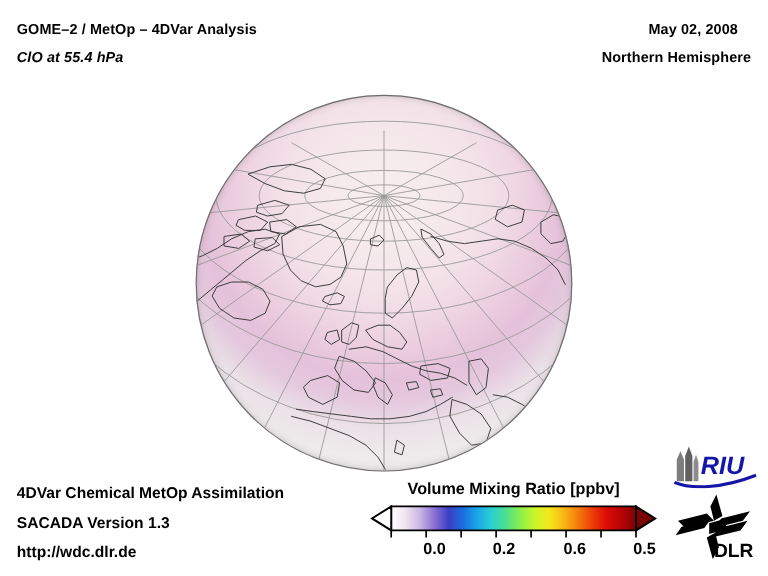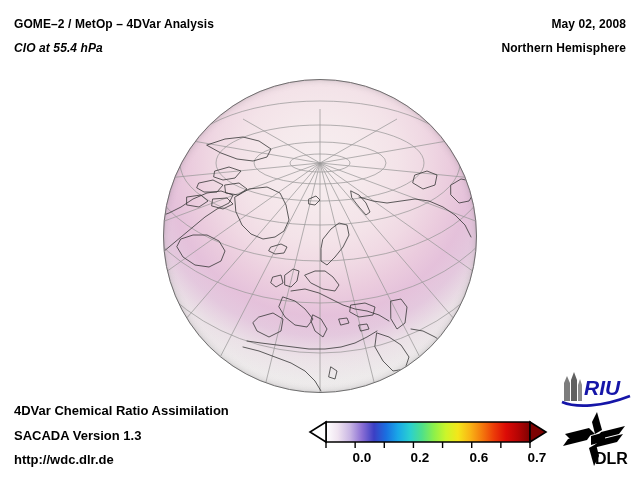--- a/index.html
+++ b/index.html
@@ -2,21 +2,21 @@
 <html><head>
 <meta charset="utf-8">
 <style>
   html,body{margin:0;padding:0;background:#ffffff;}
   body{width:640px;height:480px;position:relative;overflow:hidden;
        font-family:"Liberation Sans","DejaVu Sans",sans-serif;color:#000;}
 
   .hdr{position:absolute;font-weight:bold;font-size:12px;letter-spacing:.1px;white-space:nowrap;}
   #title-main{left:14px;top:17px;}
   #title-sub{left:14px;top:41px;font-style:italic;}
-  #date-line{right:14px;top:17px;text-align:center;}
+  #date-line{right:25px;top:17px;text-align:center;}
   #hemi-line{right:14px;top:41px;text-align:left;}
 
   
   #globe-wrap{position:absolute;left:163px;top:79px;width:314px;height:314px;}
   #globe-disc{position:absolute;inset:0;border-radius:50%;overflow:hidden;
      background:
        radial-gradient(circle at 50% 26.7%,
           rgba(247,238,240,.95) 0%,
           rgba(246,233,236,.92) 16%,
           rgba(244,226,232,.90) 28%,
@@ -175,25 +175,26 @@
 
       <path d="M4,296 L14,300 L22,308 L18,314"></path>
       <path d="M-6,282 L2,288 L8,298"></path>
     </g>
   </svg>
 
   <div id="globe-shade"></div>
   <div id="globe-rim"></div>
 </div>
 
-<div class="foot" id="foot-1">4DVar Chemical Ratio Assimilation</div>
+<div class="foot" id="foot-1">4DVar Chemical MetOp Assimilation</div>
 <div class="foot" id="foot-2">SACADA Version 1.3</div>
 <div class="foot" id="foot-3">http://wdc.dlr.de</div>
 
 <div id="cbar-block">
+  <div id="cbar-title">Volume Mixing Ratio [ppbv]</div>
   <svg id="cbar-svg" width="244" height="30" viewBox="0 0 244 30">
     <defs>
         <linearGradient id="cgrad" x1="0" y1="0" x2="1" y2="0">
           <stop offset="0.00%" stop-color="#ffffff"></stop>
           <stop offset="5.88%" stop-color="#efe3f0"></stop>
           <stop offset="11.76%" stop-color="#c9b6e4"></stop>
           <stop offset="17.65%" stop-color="#8b6fd4"></stop>
           <stop offset="23.53%" stop-color="#3b3fc4"></stop>
           <stop offset="29.41%" stop-color="#1a6fe0"></stop>
           <stop offset="35.29%" stop-color="#19a8e8"></stop>
@@ -220,21 +221,21 @@
         <line x1="107.42857142857143" y1="22" x2="107.42857142857143" y2="28"></line>
         <line x1="136.57142857142856" y1="22" x2="136.57142857142856" y2="28"></line>
         <line x1="165.71428571428572" y1="22" x2="165.71428571428572" y2="28"></line>
         <line x1="194.85714285714286" y1="22" x2="194.85714285714286" y2="28"></line>
         <line x1="224" y1="22" x2="224" y2="28"></line>
       </g>
   </svg>
   <div class="cbar-lab" style="left:20px">0.0</div>
   <div class="cbar-lab" style="left:78px">0.2</div>
   <div class="cbar-lab" style="left:137px">0.6</div>
-  <div class="cbar-lab" style="left:195px">0.7</div>
+  <div class="cbar-lab" style="left:195px">0.5</div>
 </div>
 
 <svg id="riu-logo" viewBox="0 0 74 36">
   <g>
     <polygon points="6,30 6,12 9,5 12,12 12,30" fill="#7d7d7d"></polygon>
     <polygon points="13,30 13,9 16,1 19,9 19,30" fill="#606060"></polygon>
     <polygon points="20,30 20,14 22,8 24,14 24,30" fill="#8c8c8c"></polygon>
   </g>
   <text x="26" y="24" font-family="'Liberation Sans',sans-serif" font-size="21" font-weight="bold" font-style="italic" fill="#1515a8">RIU</text>
   <path d="M4,31 C18,37 44,36 72,25" stroke="#1515a8" stroke-width="2.6" fill="none"></path>

